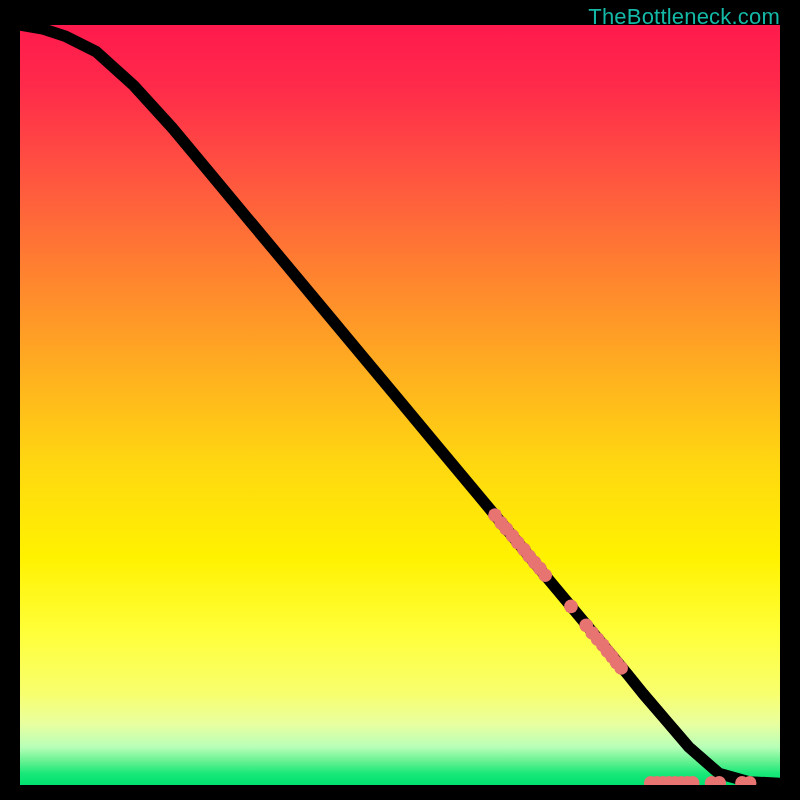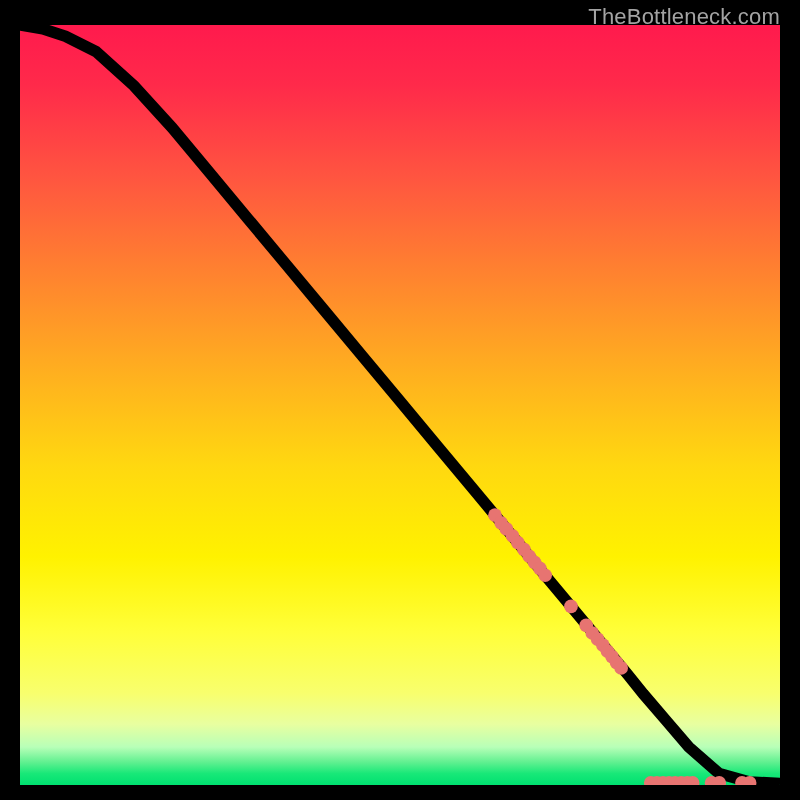--- a/index.html
+++ b/index.html
@@ -31,21 +31,21 @@
       #b8ffb8 95%,
       #60f090 97%,
       #18e878 98.5%,
       #00e070 100%
     );
   }
   .watermark {
     position: absolute;
     top: 4px;
     right: 20px;
-    color: #a3a3a3;
+    color: #14b8a6;
     font-size: 22px;
     font-weight: 500;
     letter-spacing: 0.2px;
   }
   svg.curve {
     position: absolute;
     inset: 0;
     width: 100%;
     height: 100%;
   }

